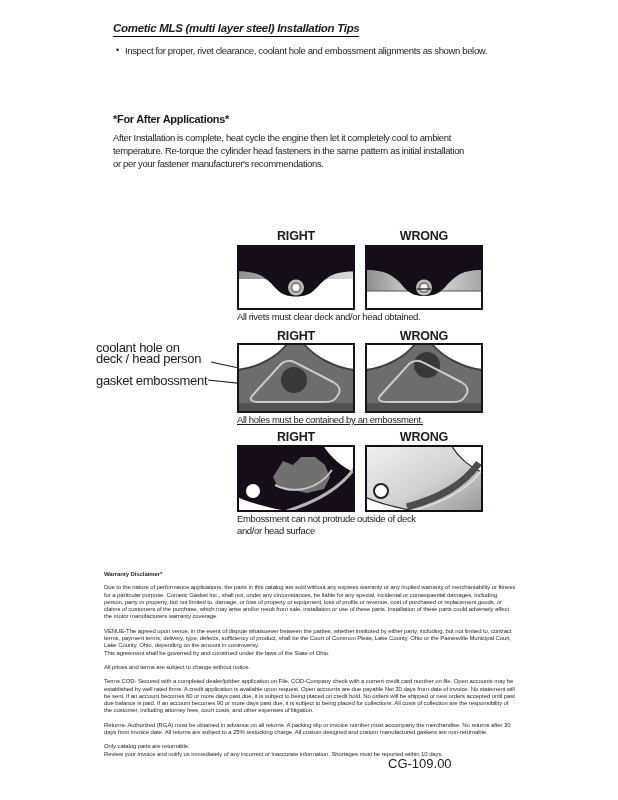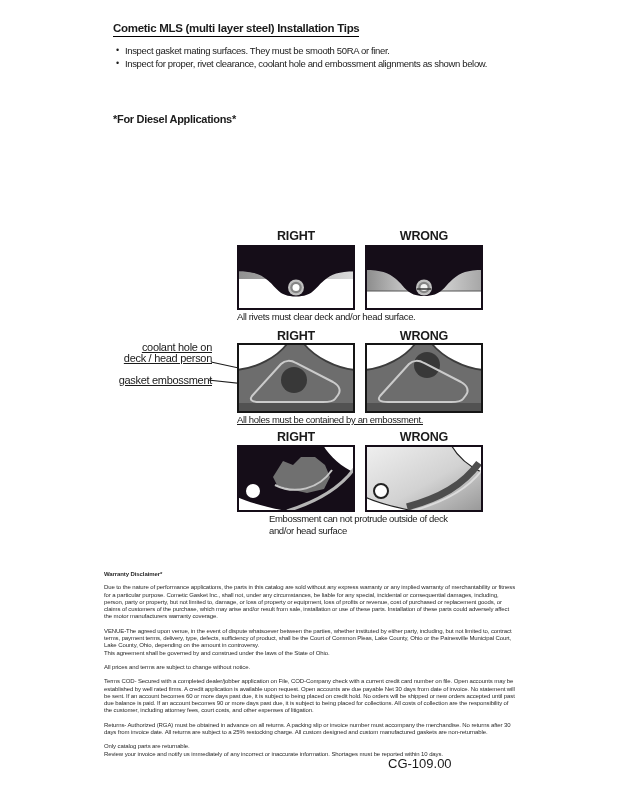--- a/index.html
+++ b/index.html
@@ -1,68 +1,70 @@
 <!DOCTYPE html>
 <html><head>
 <meta charset="utf-8">
 <style>
   html,body{margin:0;padding:0;}
   body{
     width:618px;height:800px;background:#ffffff;position:relative;overflow:hidden;
     font-family:"Liberation Sans","DejaVu Sans",sans-serif;color:#1b1b1b;
   }
   .abs{position:absolute;}
-  .prelines{white-space:pre-line;margin-left:32px;}
+  .prelines{white-space:pre-line;}
 
   
   .doc-title{
     left:113px;top:22px;font-size:11.5px;font-weight:bold;letter-spacing:-0.3px;
-    border-bottom:1.5px solid #000;padding-bottom:2px;display:inline-block;
+    border-bottom:1.5px solid #000;padding-bottom:2px;display:inline-block;font-style:italic;
   }
 
   
   .tips{left:89px;top:44px;font-size:9.5px;letter-spacing:-0.35px;line-height:13px;}
   .tip-row{position:relative;padding-left:9px;}
   .tip-row::before{content:"\25E6";position:absolute;left:0;top:0;font-size:9px;}
   .tip-row.sub{margin-left:27px;}
   .tip-row.sub::before{content:"\2022";}
 
   
   .diesel-heading{left:113px;top:113px;font-size:11px;font-weight:bold;letter-spacing:-0.3px;}
   .diesel-body{left:113px;top:131px;width:480px;font-size:9.5px;letter-spacing:-0.35px;line-height:13px;}
   .diesel-body p{margin:0 0 7px 0;}
 
   
   .fig-label{width:118px;text-align:center;font-size:12.5px;font-weight:bold;letter-spacing:-0.2px;}
   .fig-caption{font-size:9.5px;letter-spacing:-0.35px;line-height:11.5px;}
 
   .fig-box{line-height:0;}
-  .callout{width:116px;text-align:right;font-size:11px;letter-spacing:-0.3px;line-height:11px;text-decoration:underline;}
+  .callout{width:116px;font-size:13px;letter-spacing:-0.3px;line-height:11px;}
 
   
   .warranty{left:104px;top:571px;width:412px;font-size:6px;letter-spacing:-0.1px;line-height:7.3px;color:#2a2a2a;}
   .warranty-heading{font-weight:bold;margin:0 0 6px 0;}
   .warranty p{margin:0 0 7px 0;}
 
   .page-code{left:388px;top:756px;font-size:13px;letter-spacing:0;}
 </style>
 </head>
 <body>
 
 <div>
 
   <div class="abs doc-title">Cometic MLS (multi layer steel) Installation Tips</div>
 
   <div class="abs tips">
-    <div class="tip-row sub"><span>Inspect gasket mating surfaces.  They must be smooth 50RA or finer.</span></div>
     <div class="tip-row sub"><span>Inspect for proper, rivet clearance, coolant hole and embossment alignments as shown below.</span></div>
   </div>
 
-  <div class="abs diesel-heading">*For Diesel Applications*</div>
+  <div class="abs diesel-heading">*For After Applications*</div>
   <div class="abs diesel-body">
+    <p class="prelines">After Installation is complete, heat cycle the engine then let it completely cool to ambient
+temperature. Re-torque the cylinder head fasteners in the same pattern as initial installation
+or per your fastener manufacturer's recommendations.</p>
   </div>
 
   <div class="abs fig-label" style="left:237px;top:229px;">RIGHT</div>
   <div class="abs fig-label" style="left:365px;top:229px;">WRONG</div>
 
   <div class="abs fig-box" style="left:237px;top:245px;">
     <svg width="118" height="65" viewBox="0 0 118 65">
       <defs>
         <linearGradient id="f1rg" x1="0" y1="0" x2="1" y2="0">
           <stop offset="0" stop-color="#8f8f8f"></stop>
@@ -93,21 +95,21 @@
       <line x1="0" y1="46" x2="118" y2="46" stroke="#555" stroke-width="1"></line>
       <path d="M0,0 H118 V25 C102,25 96,27.5 88,34 C79,41.5 77,51 59,51 C42,51 40,41.5 31,34 C23,27.5 16,25 0,25 Z" fill="#150d18"></path>
       <circle cx="59" cy="42.5" r="8" fill="#c0c0c0"></circle>
       <circle cx="59" cy="42.5" r="5.8" fill="#858585"></circle>
       <circle cx="59" cy="42.5" r="3.5" fill="#f4f4f4"></circle>
       <line x1="52" y1="44" x2="66" y2="44" stroke="#3a3a3a" stroke-width="1.5"></line>
       <rect x="1" y="1" width="116" height="63" fill="none" stroke="#150d18" stroke-width="2"></rect>
     </svg>
   </div>
 
-  <div class="abs fig-caption" style="left:237px;top:311px;">All rivets must clear deck and/or head surface.</div>
+  <div class="abs fig-caption" style="left:237px;top:311px;">All rivets must clear deck and/or head obtained.</div>
 
   <div class="abs fig-label" style="left:237px;top:329px;">RIGHT</div>
   <div class="abs fig-label" style="left:365px;top:329px;">WRONG</div>
 
   <div class="abs callout" style="left:96px;top:342px;">
     <div>coolant hole on</div>
     <div>deck / head person</div>
   </div>
   <div class="abs callout" style="left:96px;top:375px;">gasket embossment</div>
 

